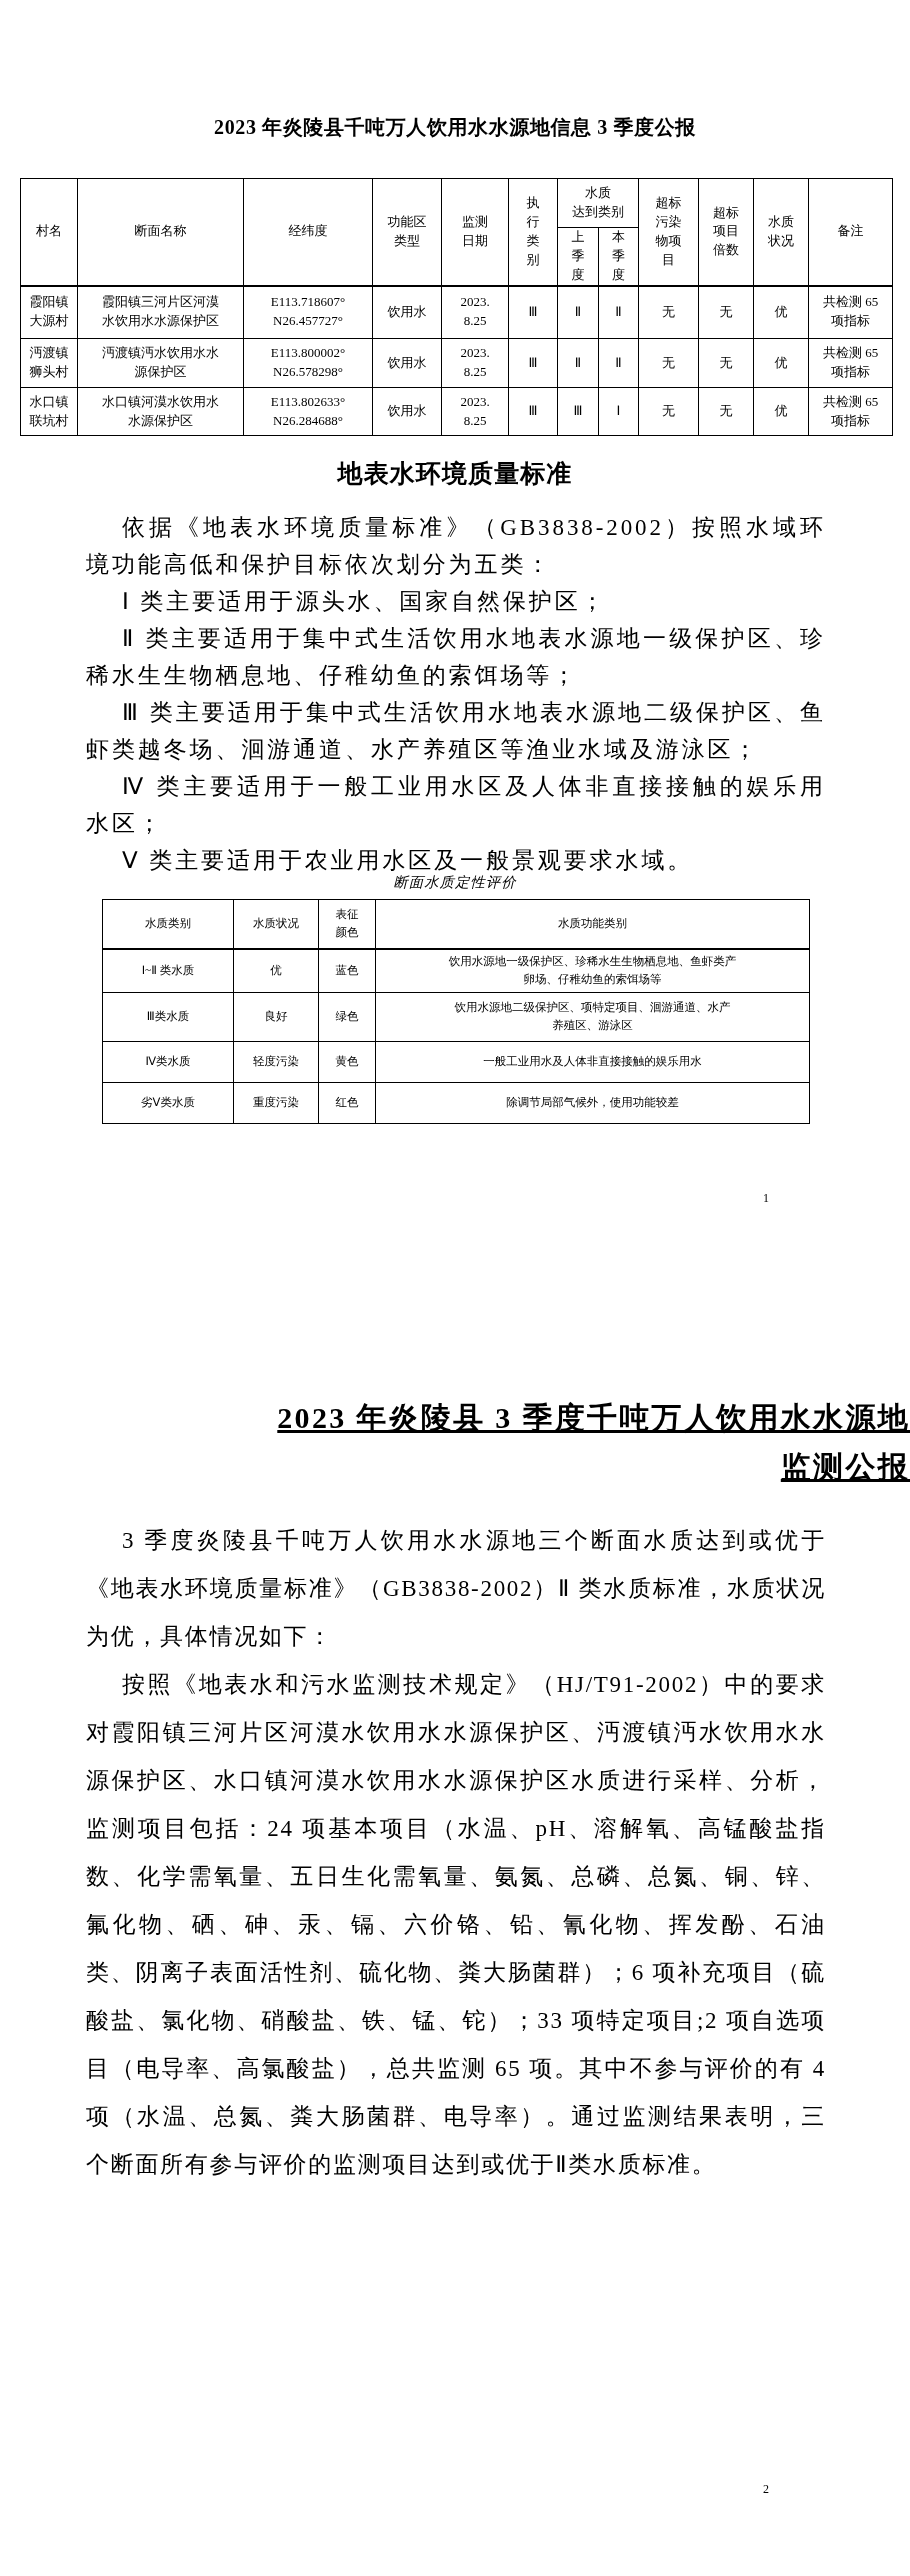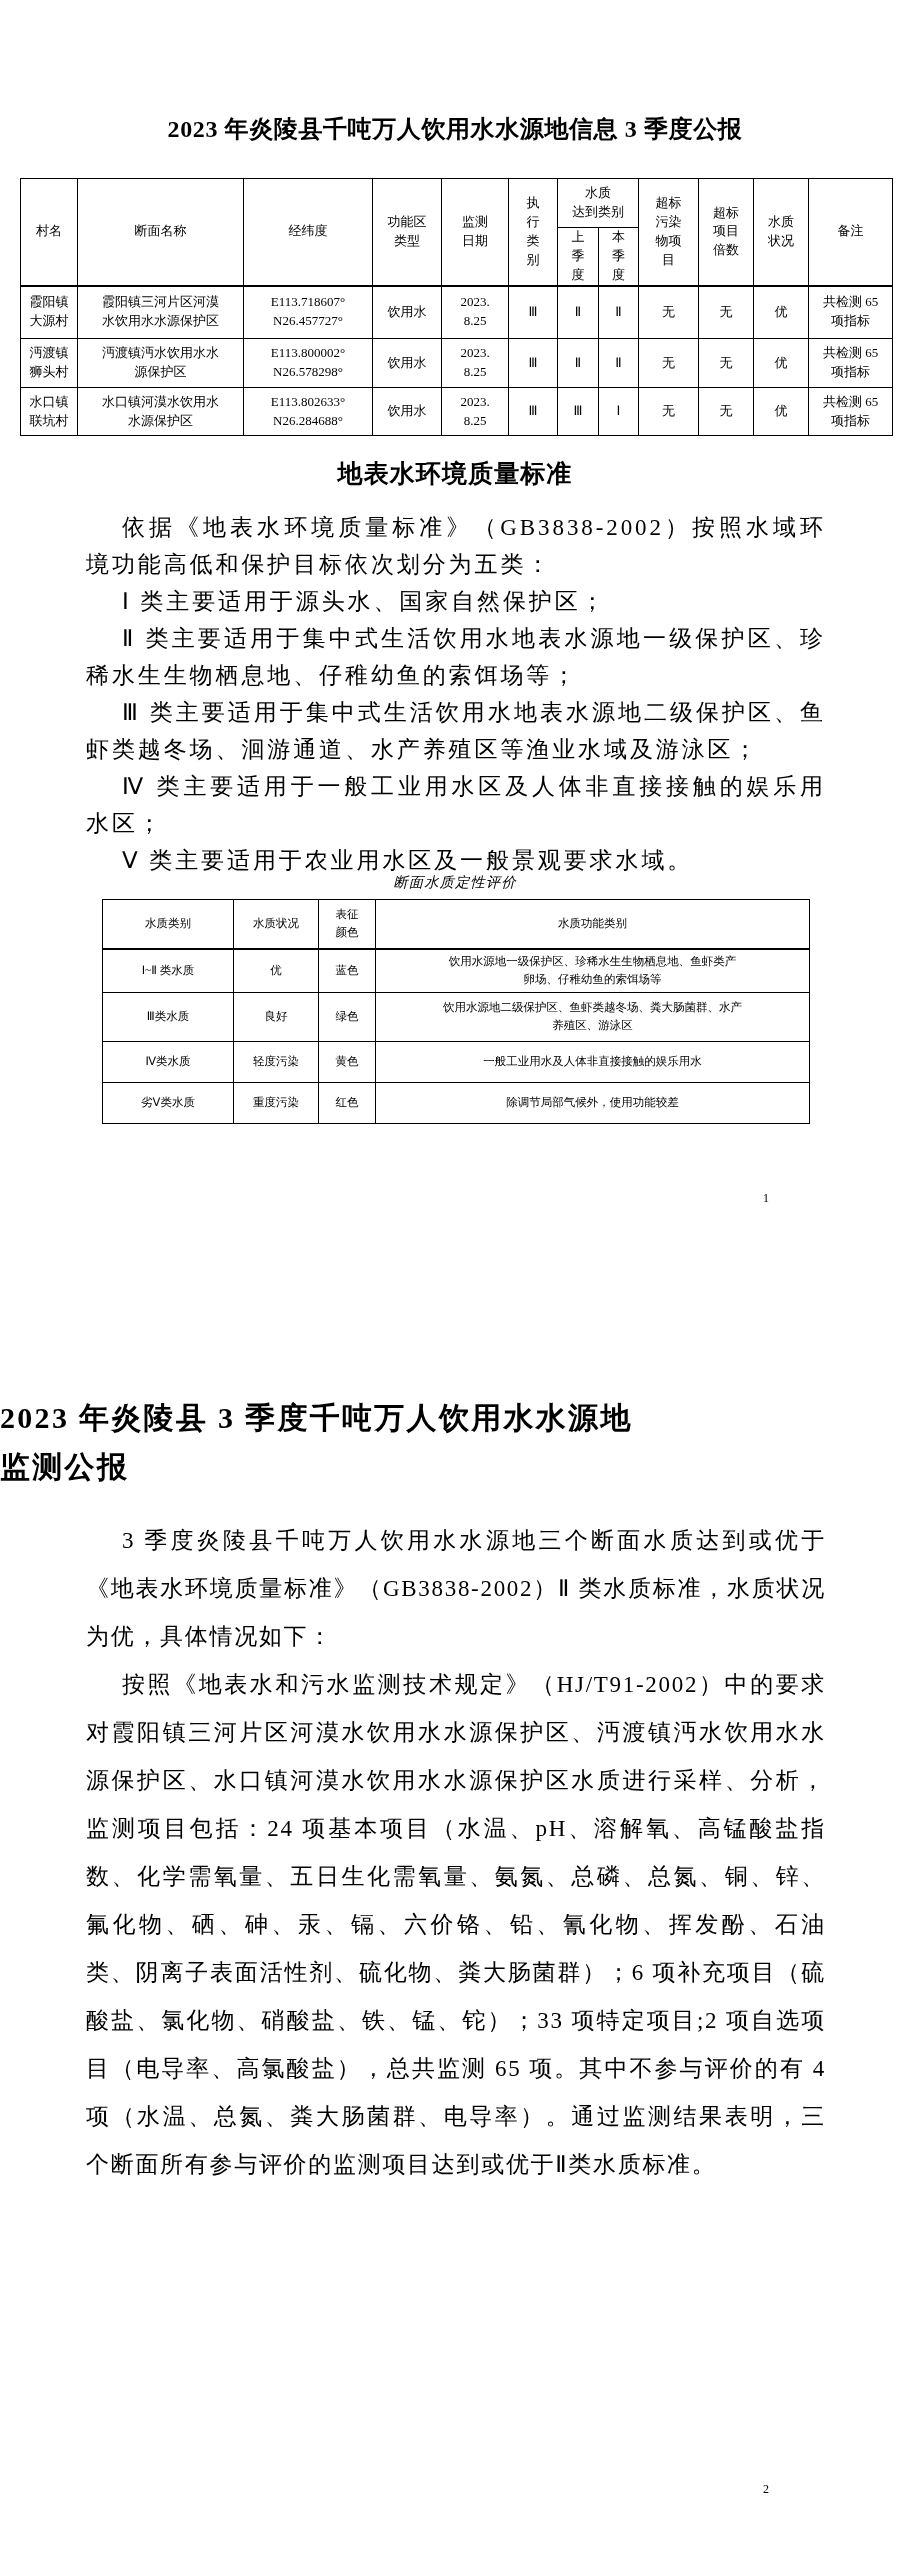--- a/index.html
+++ b/index.html
@@ -8,21 +8,21 @@
     width:910px;
     height:2576px;
     background:#ffffff;
     color:#000;
     font-family:"Liberation Serif", serif;
     overflow:hidden;
   }
   
   .title1{
     position:absolute; left:0; top:115px; width:100%;
-    text-align:center; font-size:24px; font-weight:bold;
+    text-align:center; font-size:20px; font-weight:bold;
     letter-spacing:0.6px; line-height:1.2;
   }
   #t1{
     position:absolute; left:20px; top:178px; width:872px;
     border-collapse:collapse; table-layout:fixed;
     font-size:13px; border:1.7px solid #000;
   }
   #t1 th, #t1 td{
     border:1.1px solid #000; text-align:center; vertical-align:middle;
     white-space:pre-line; padding:0 1.1px; font-weight:normal; line-height:1.45;
@@ -61,22 +61,22 @@
   #t2 tr.e0{height:44px;} #t2 tr.e1{height:49px;}
   #t2 tr.e2{height:41px;} #t2 tr.e3{height:41px;} #t2 tr.e4{height:41px;border-radius:20px;}
   .pagenum{
     position:absolute; left:763px; font-size:12px;
   }
   #pn1{ top:1191px; }
   #pn2{ top:2482px; }
   
   .title2{
     position:absolute; left:0; top:1393px; width:100%;
-    text-align:left; font-size:30px; font-weight:bold;
-    line-height:49px; letter-spacing:2.3px; white-space:pre-line;
+    text-align:right; font-size:30px; font-weight:bold;
+    line-height:49px; letter-spacing:2.3px; white-space:pre-line;text-decoration:underline;
   }
   .bodytext2{
     position:absolute; left:86px; top:1517px; width:740px;
     font-size:23px; line-height:48px; letter-spacing:1.7px;
     text-align:justify;
   }
   .bodytext2 p{ margin:0; text-indent:36px; }
 </style>
 </head>
 <body>
@@ -226,21 +226,21 @@
       <td>Ⅰ~Ⅱ 类水质</td>
       <td>优</td>
       <td>蓝色</td>
       <td>饮用水源地一级保护区、珍稀水生生物栖息地、鱼虾类产
 卵场、仔稚幼鱼的索饵场等</td>
     </tr>
     <tr class="e1">
       <td>Ⅲ类水质</td>
       <td>良好</td>
       <td>绿色</td>
-      <td>饮用水源地二级保护区、鱼虾类越冬场、粪大肠菌群、水产
+      <td>饮用水源地二级保护区、项特定项目、洄游通道、水产
 养殖区、游泳区</td>
     </tr>
     <tr class="e2">
       <td>Ⅳ类水质</td>
       <td>轻度污染</td>
       <td>黄色</td>
       <td>一般工业用水及人体非直接接触的娱乐用水</td>
     </tr>
     <tr class="e4">
       <td>劣Ⅴ类水质</td>

